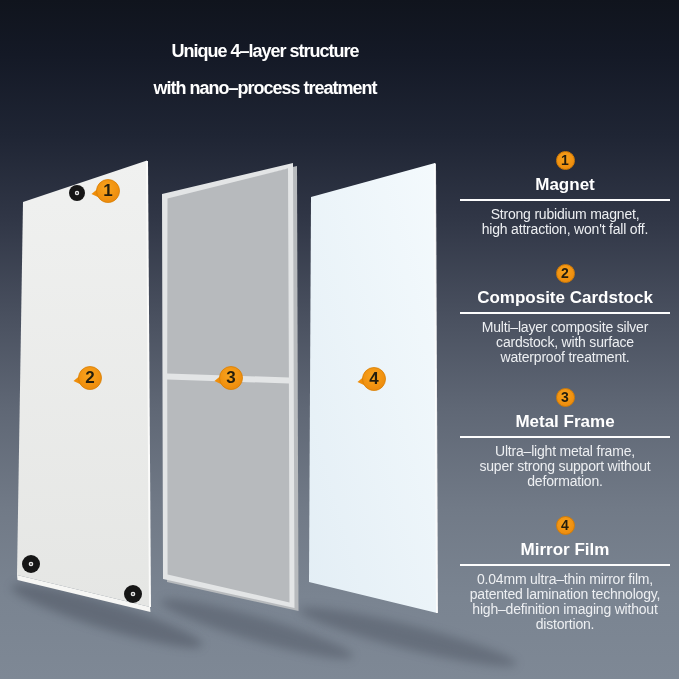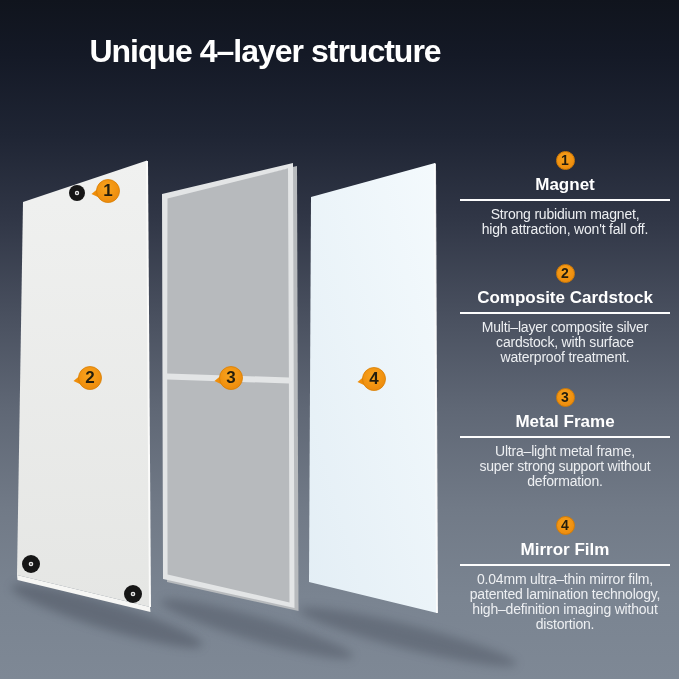--- a/index.html
+++ b/index.html
@@ -6,21 +6,21 @@
   .stage{
     position:relative;width:679px;height:679px;overflow:hidden;margin:0 auto;
     font-family:"Liberation Sans",sans-serif;
     background:linear-gradient(180deg,
       #10141d 0%, #141926 8%, #1f2534 20%, #303646 32%,
       #4a5160 47%, #5f6775 60%, #717a87 75%, #7a8491 88%, #7e8895 100%);
   }
   .stage svg{position:absolute;left:0;top:0;}
   .title{
     position:absolute;left:0;top:33px;width:530px;text-align:center;
-    color:#ffffff;font-size:32px;font-weight:bold;line-height:37px;letter-spacing:-1px;
+    color:#ffffff;font-size:18px;font-weight:bold;line-height:37px;letter-spacing:-1px;
   }
   .callout-num{
     position:absolute;width:24px;height:24px;text-align:center;line-height:24px;
     font-size:17px;font-weight:600;color:#241d0d;
   }
   .section{position:absolute;left:445px;width:240px;text-align:center;}
   .num-badge{
     width:19px;height:19px;margin:0 auto 4px;border-radius:50%;box-sizing:border-box;
     background:radial-gradient(circle at 45% 38%, #f8a41f 0%, #f19210 55%, #e8850a 100%);
     border:1px solid #d47d05;
@@ -109,20 +109,21 @@
       </g>
       <g>
         <polygon points="357.5,382 367,374 366,386" fill="#ef8e0a"></polygon>
         <circle cx="374" cy="379" r="11.5" fill="url(#orangeGrad)" stroke="#d87f04" stroke-width="0.8"></circle>
       </g>
     </g>
   </svg>
 
   <div class="title">
     <div>Unique 4–layer structure</div>
+    <div>with nano–process treatment</div>
   </div>
 
   <div class="callout-num" style="left:96px;top:179px">1</div>
   <div class="callout-num" style="left:78px;top:366px">2</div>
   <div class="callout-num" style="left:219px;top:366px">3</div>
   <div class="callout-num" style="left:362px;top:367px">4</div>
 
   <div class="section" style="top:151px">
     <div class="num-badge">1</div>
     <div class="section-heading">Magnet</div>

